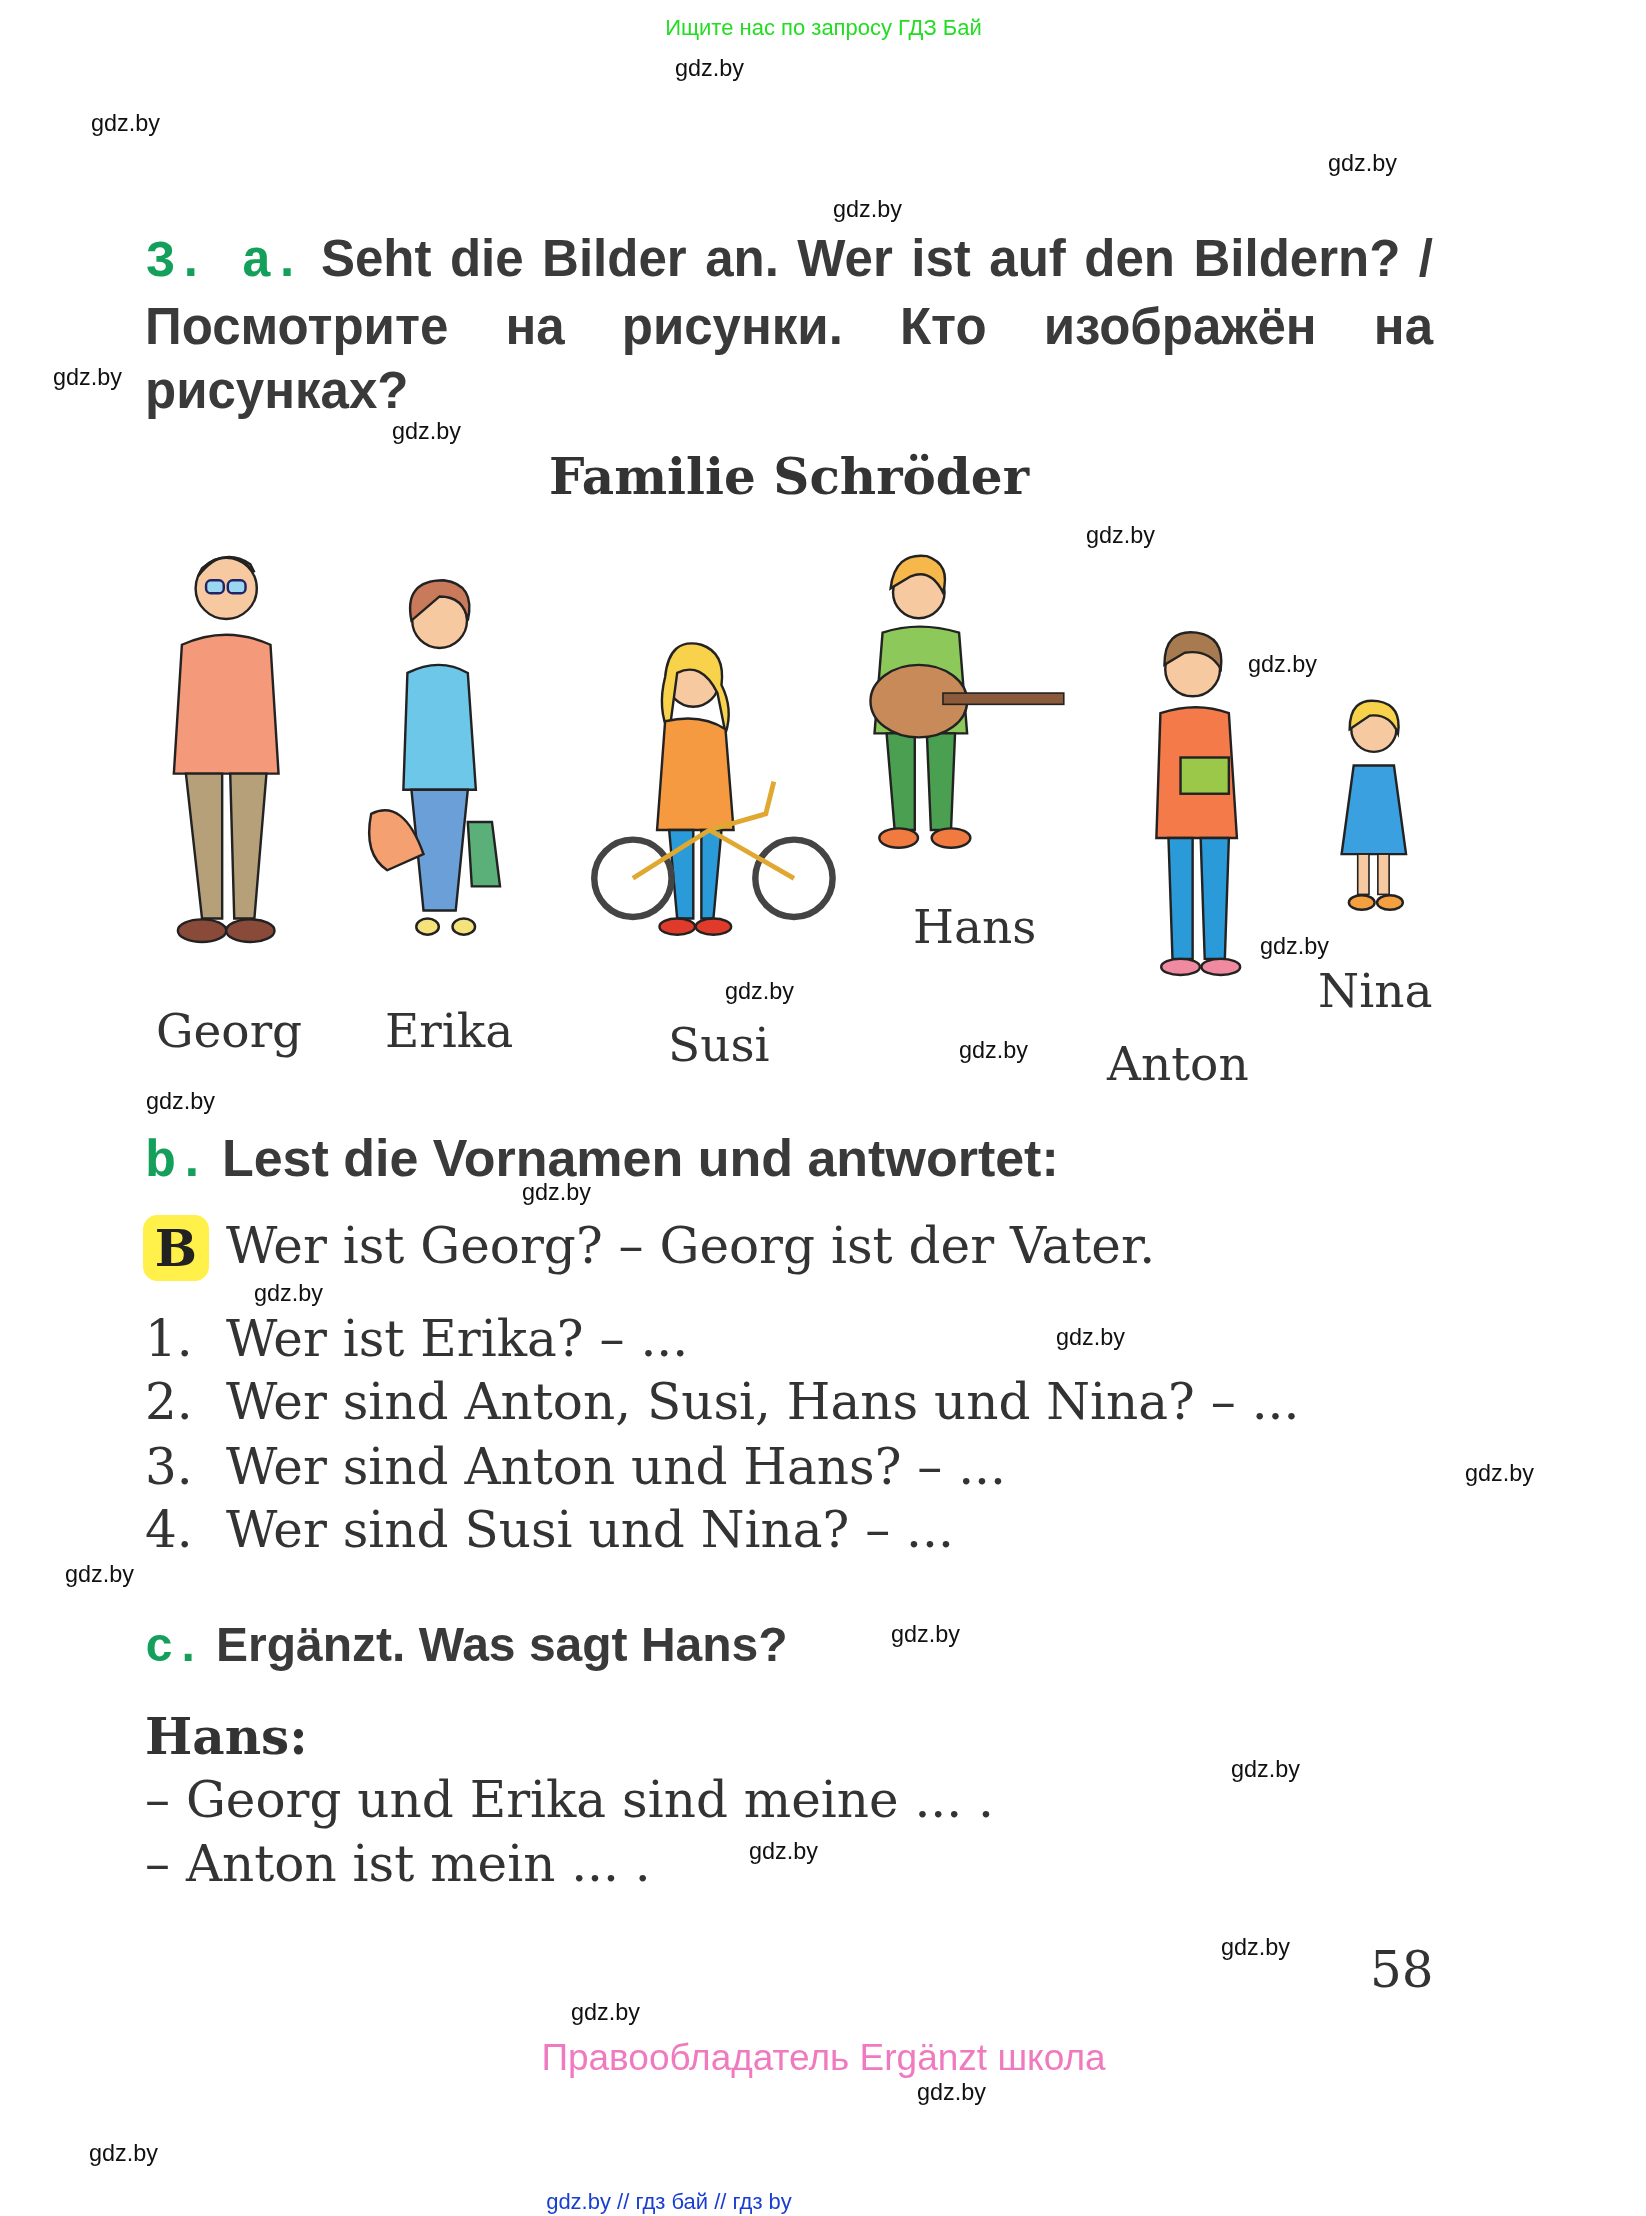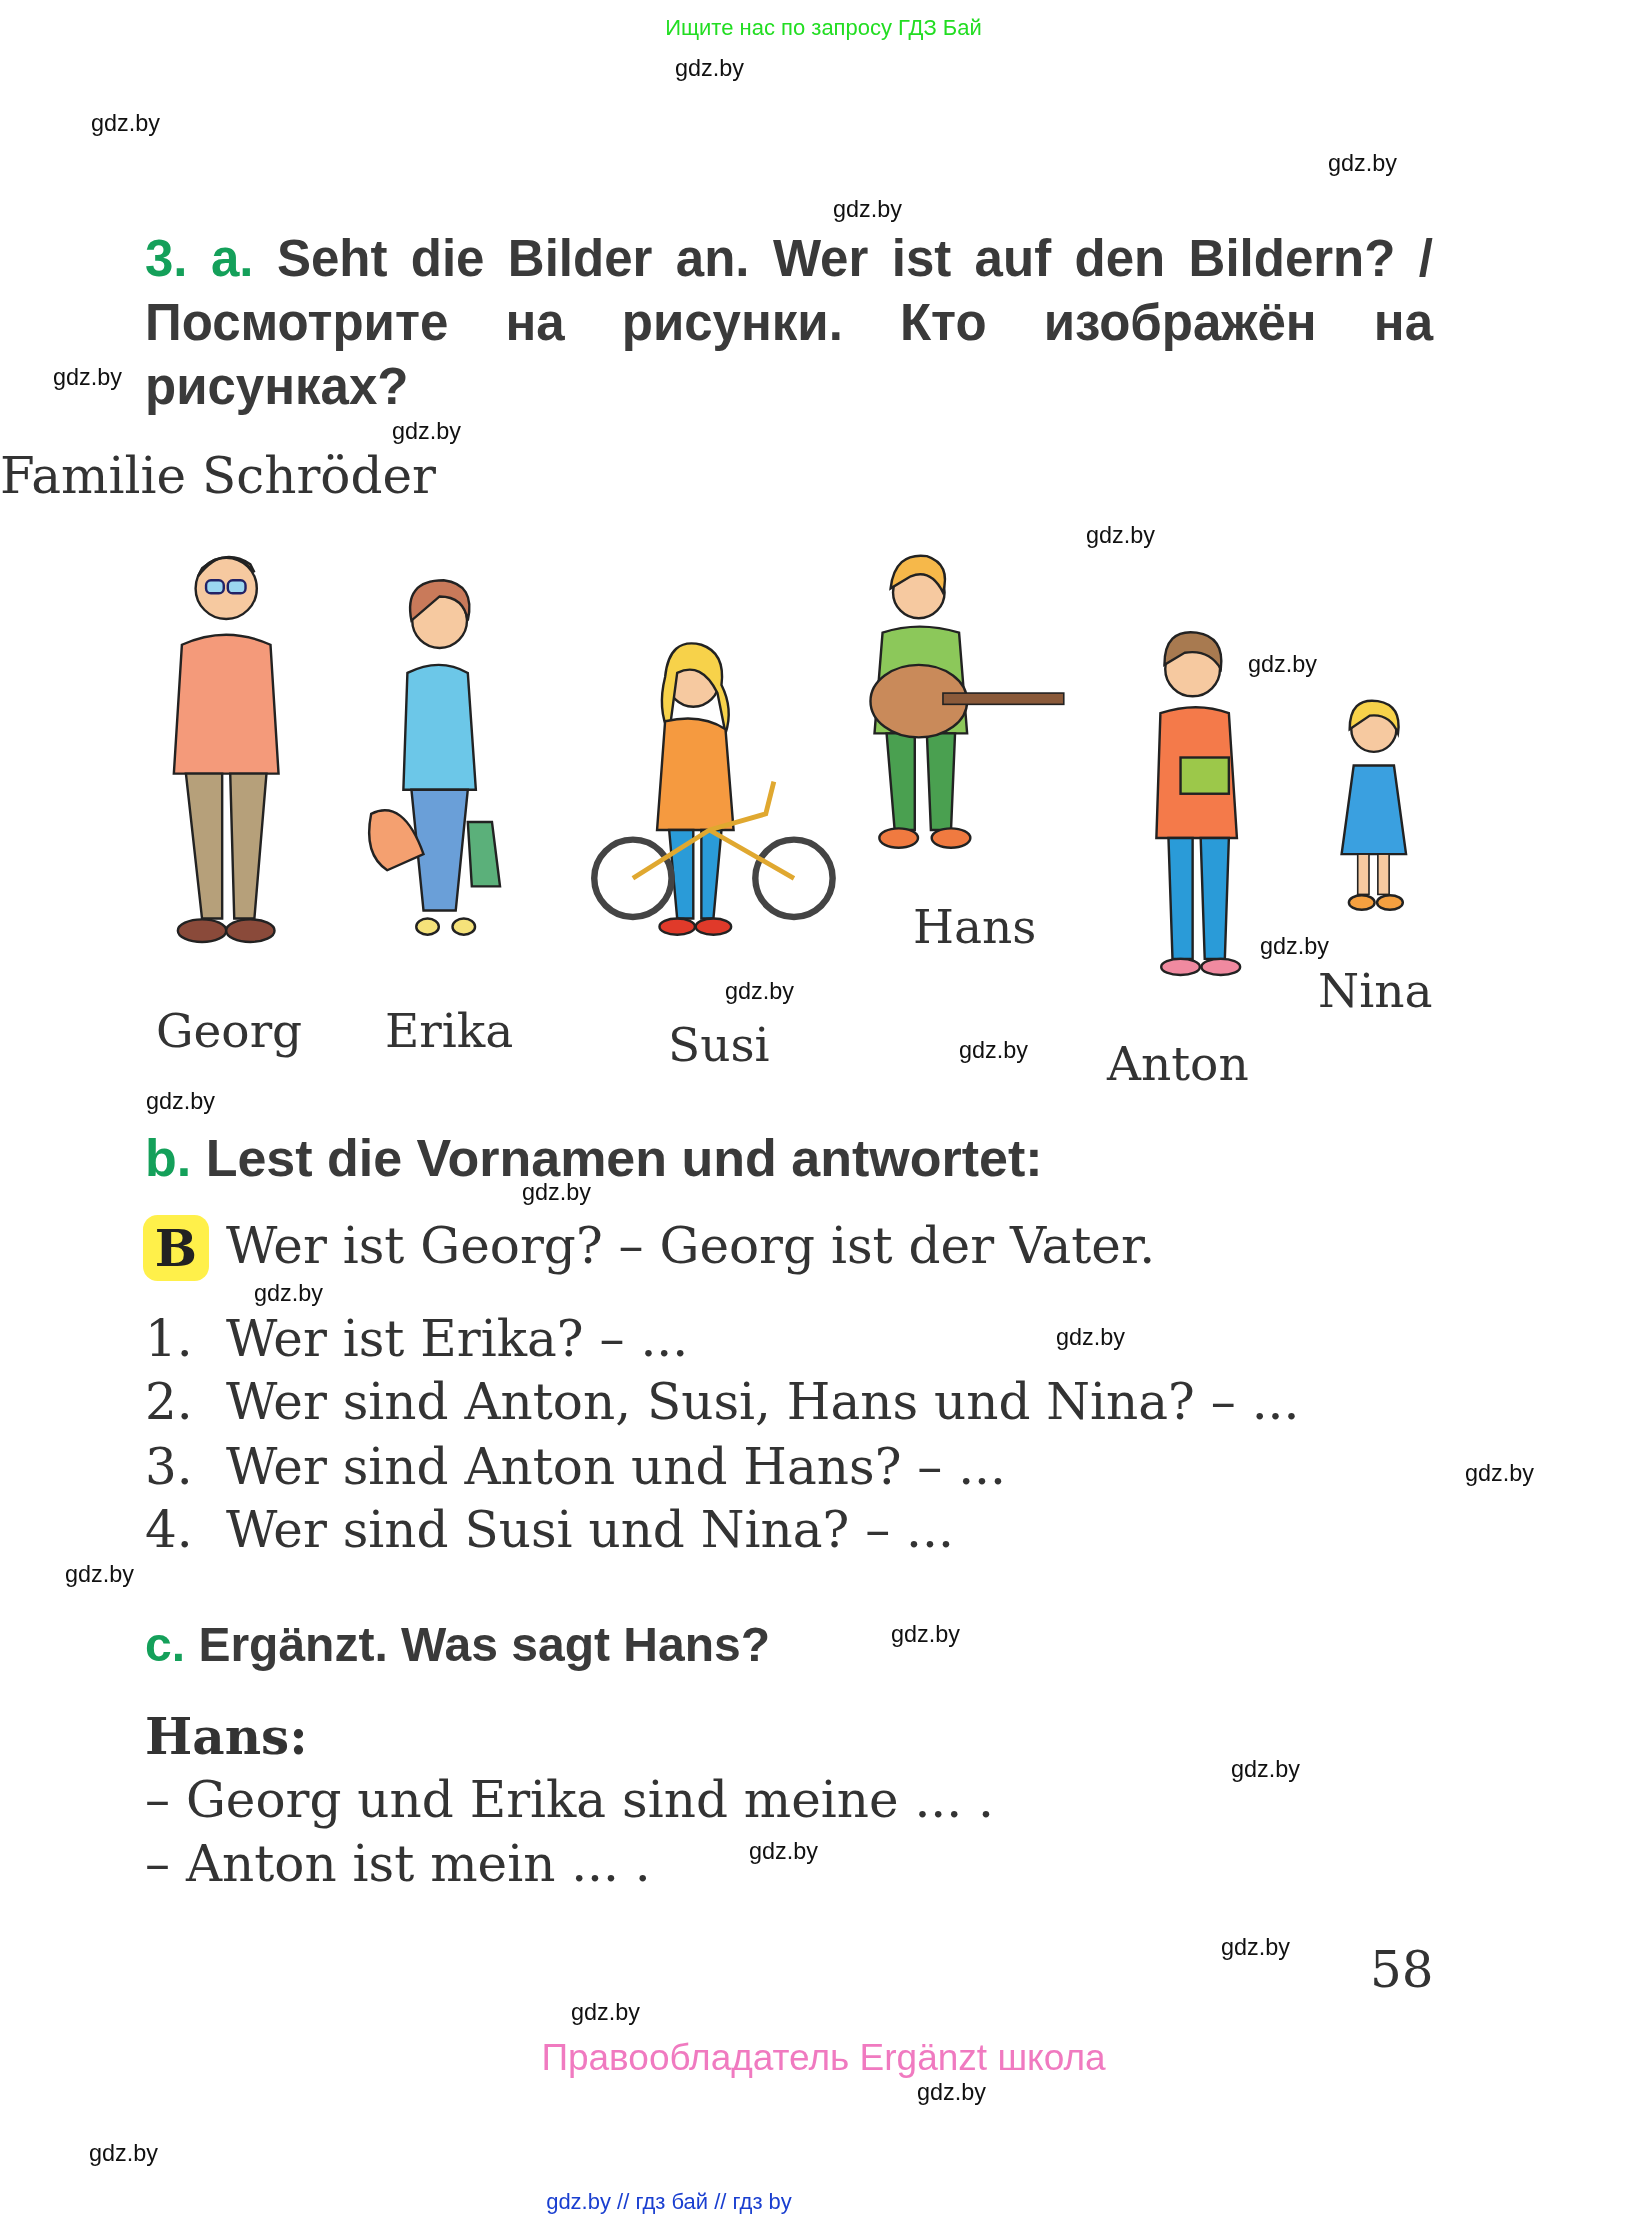--- a/index.html
+++ b/index.html
@@ -1,23 +1,23 @@
 <!DOCTYPE html>
 <html style="font-size:13px"><head>
 <meta charset="utf-8">
 <style>
   html, body { margin:0; padding:0; background:#ffffff; }
   body { width:1647px; height:2216px; position:relative; overflow:hidden; font-family:"Liberation Sans", sans-serif; color:#333333; }
   .abs { position:absolute; white-space:nowrap; }
   .wm { position:absolute; font-family:"Liberation Sans", sans-serif; font-size:23.4px; color:#111; white-space:nowrap; }
   .top-note { font-size:22px; color:#22dd22; left:0; width:1647px; text-align:center; top:3.2px;margin-top:12px; }
   .h-sans { font-family:"Liberation Sans", sans-serif; font-weight:bold; color:#3a3a3a; }
-  .green { color:#14a05a; }
+  .green { color:#14a05a;font-family:Liberation Mono, monospace; }
   .task-a { left:145px; top:227px; width:1288px; font-size:51px; line-height:64px; white-space:normal; text-align:justify; text-align-last:left; }
-  .family-title { font-family:"DejaVu Serif", serif; font-weight:normal; font-size:50px; color:#333; left:0; width:1578px; text-align:left; top:447px; }
+  .family-title { font-family:"DejaVu Serif", serif; font-weight:bold; font-size:50px; color:#333; left:0; width:1578px; text-align:center; top:447px; }
   .serif { font-family:"DejaVu Serif", serif; color:#333; }
   .name { font-size:47px; }
   .figures { position:absolute; left:145px; top:532px; width:1306px; height:451px; }
   .task-line { font-size:50px; }
   .badge { position:absolute; left:143px; top:1215px; width:66px; height:66px; background:#fff04a; border-radius:14.5px; display:flex; align-items:center; justify-content:center; font-family:"DejaVu Serif", serif; font-weight:bold; font-size:50px; color:#222; }
   .pink { color:#f07ac0; font-size:37px; left:0; width:1647px; text-align:center; top:2037px; }
   .bottom-links { color:#1a3fd0; font-size:22px; left:0; width:1338px; text-align:center; top:2189px; }
 </style>
 </head>
 <body>

